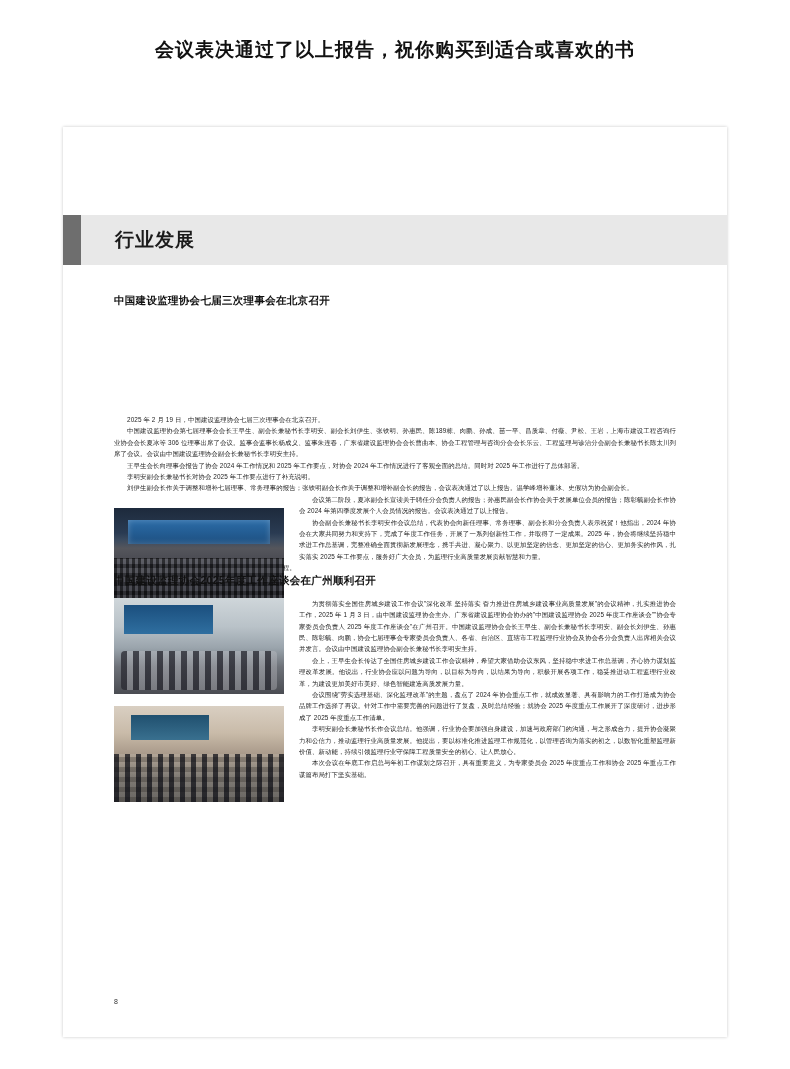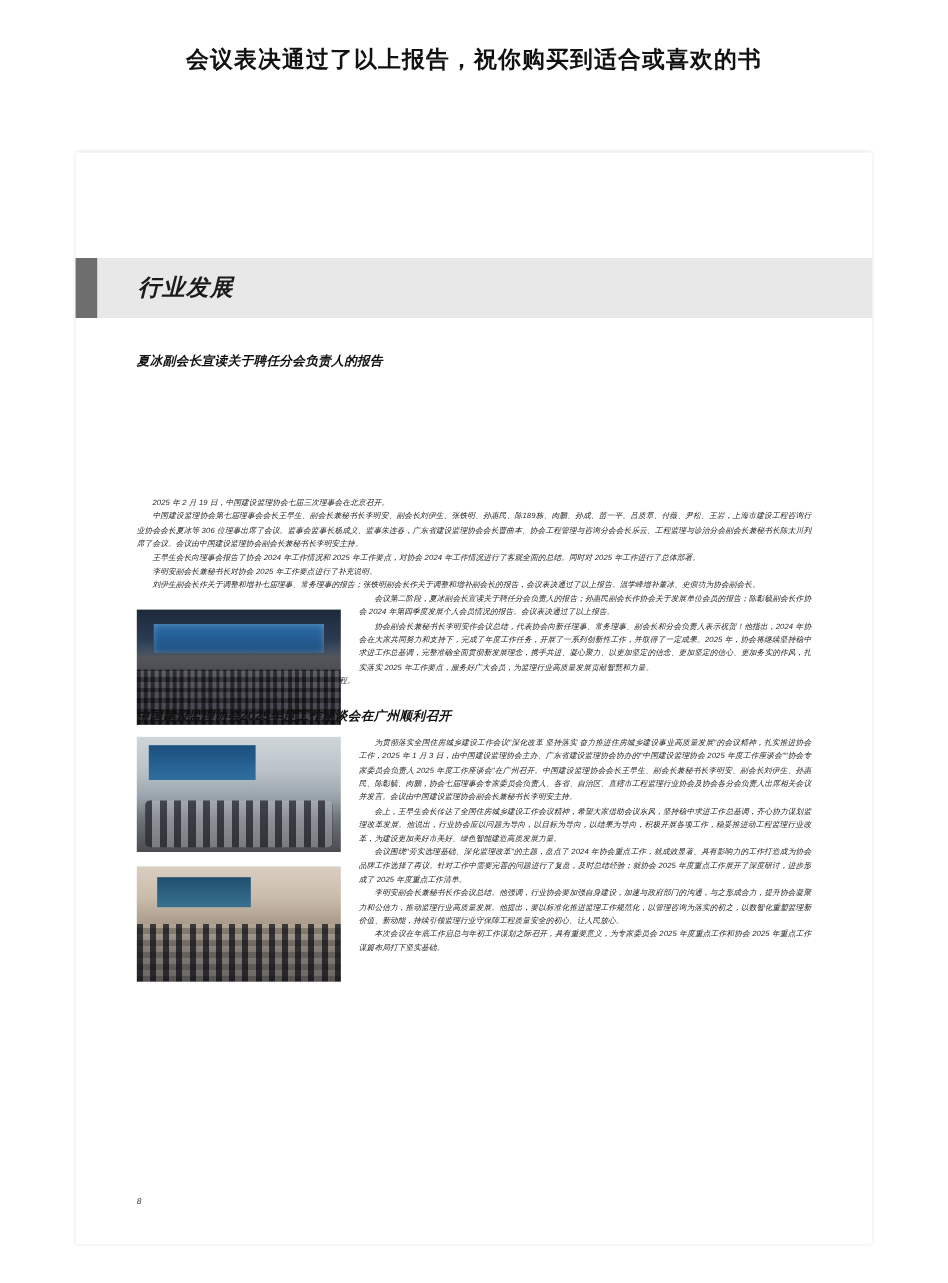--- a/index.html
+++ b/index.html
@@ -34,21 +34,20 @@
     top: 127px;
     width: 664px;
     height: 910px;
     background: #ffffff;
     box-shadow: 0 0 3px rgba(0,0,0,0.22);
   }
   .page-inner {
     position: relative;
     width: 100%;
     height: 100%;
-    font-style: italic;
   }
   
   .section-head {
     position: absolute;
     left: 0;
     top: 88px;
     width: 664px;
     height: 50px;
     background: #e8e8e8;
     display: flex;
@@ -174,21 +173,21 @@
     left: 0;
     top: 50%;
     width: 100%;
     height: 50%;
     background:
       repeating-linear-gradient(90deg, rgba(30,30,35,0.8) 0 5px, rgba(190,180,165,0.3) 5px 11px),
       repeating-linear-gradient(0deg, rgba(0,0,0,0.3) 0 5px, rgba(255,255,255,0.05) 5px 10px);
   }
 
   
-  .art2 { margin-top: 16px; position: relative; }
+  .art2 { margin-top: 0; position: relative; }
   .a2-body { position: relative; }
   .a2-figs {
     position: absolute;
     left: 0;
     top: 0;
     width: 170px;
   }
   .a2-fig { width: 170px; height: 96px; margin-bottom: 12px; }
   .a2-text { margin-left: 185px; }
 
@@ -211,21 +210,21 @@
   <div class="page-inner">
 
     <div class="section-head">
       <div class="bar"></div>
       <div class="title">行业发展</div>
     </div>
 
     <div class="content">
 
       <div class="art-block">
-        <h2 class="art-title">夏冰副会长宣读关于聘任分会负责人的报告</h2>
+        <h2 class="art-title">中国建设监理协会七届三次理事会在北京召开</h2>
 
         <div class="a1-fig photo photo-1"></div>
 
         <p class="para a1-full">2025 年 2 月 19 日，中国建设监理协会七届三次理事会在北京召开。</p>
         <p class="para a1-full">中国建设监理协会第七届理事会会长王早生、副会长兼秘书长李明安、副会长刘伊生、张铁明、孙惠民、陈189栋、肉鹏、孙成、苗一平、吕质章、付薇、尹松、王岩，上海市建设工程咨询行业协会会长夏冰等 306 位理事出席了会议。监事会监事长杨成义、监事朱连春，广东省建设监理协会会长曹曲本、协会工程管理与咨询分会会长乐云、工程监理与诊治分会副会长兼秘书长陈太川列席了会议。会议由中国建设监理协会副会长兼秘书长李明安主持。</p>
         <p class="para a1-full">王早生会长向理事会报告了协会 2024 年工作情况和 2025 年工作要点，对协会 2024 年工作情况进行了客观全面的总结。同时对 2025 年工作进行了总体部署。</p>
         <p class="para a1-full">李明安副会长兼秘书长对协会 2025 年工作要点进行了补充说明。</p>
         <p class="para a1-full">刘伊生副会长作关于调整和增补七届理事、常务理事的报告；张铁明副会长作关于调整和增补副会长的报告，会议表决通过了以上报告。温学峰增补董冰、史假功为协会副会长。</p>
         <p class="para a1-text">会议第二阶段，夏冰副会长宣读关于聘任分会负责人的报告；孙惠民副会长作协会关于发展单位会员的报告；陈彰毓副会长作协会 2024 年第四季度发展个人会员情况的报告。会议表决通过了以上报告。</p>
         <p class="para a1-text">协会副会长兼秘书长李明安作会议总结，代表协会向新任理事、常务理事、副会长和分会负责人表示祝贺！他指出，2024 年协会在大家共同努力和支持下，完成了年度工作任务，开展了一系列创新性工作，并取得了一定成果。2025 年，协会将继续坚持稳中求进工作总基调，完整准确全面贯彻新发展理念，携手共进、凝心聚力、以更加坚定的信念、更加坚定的信心、更加务实的作风，扎实落实 2025 年工作要点，服务好广大会员，为监理行业高质量发展贡献智慧和力量。</p>

